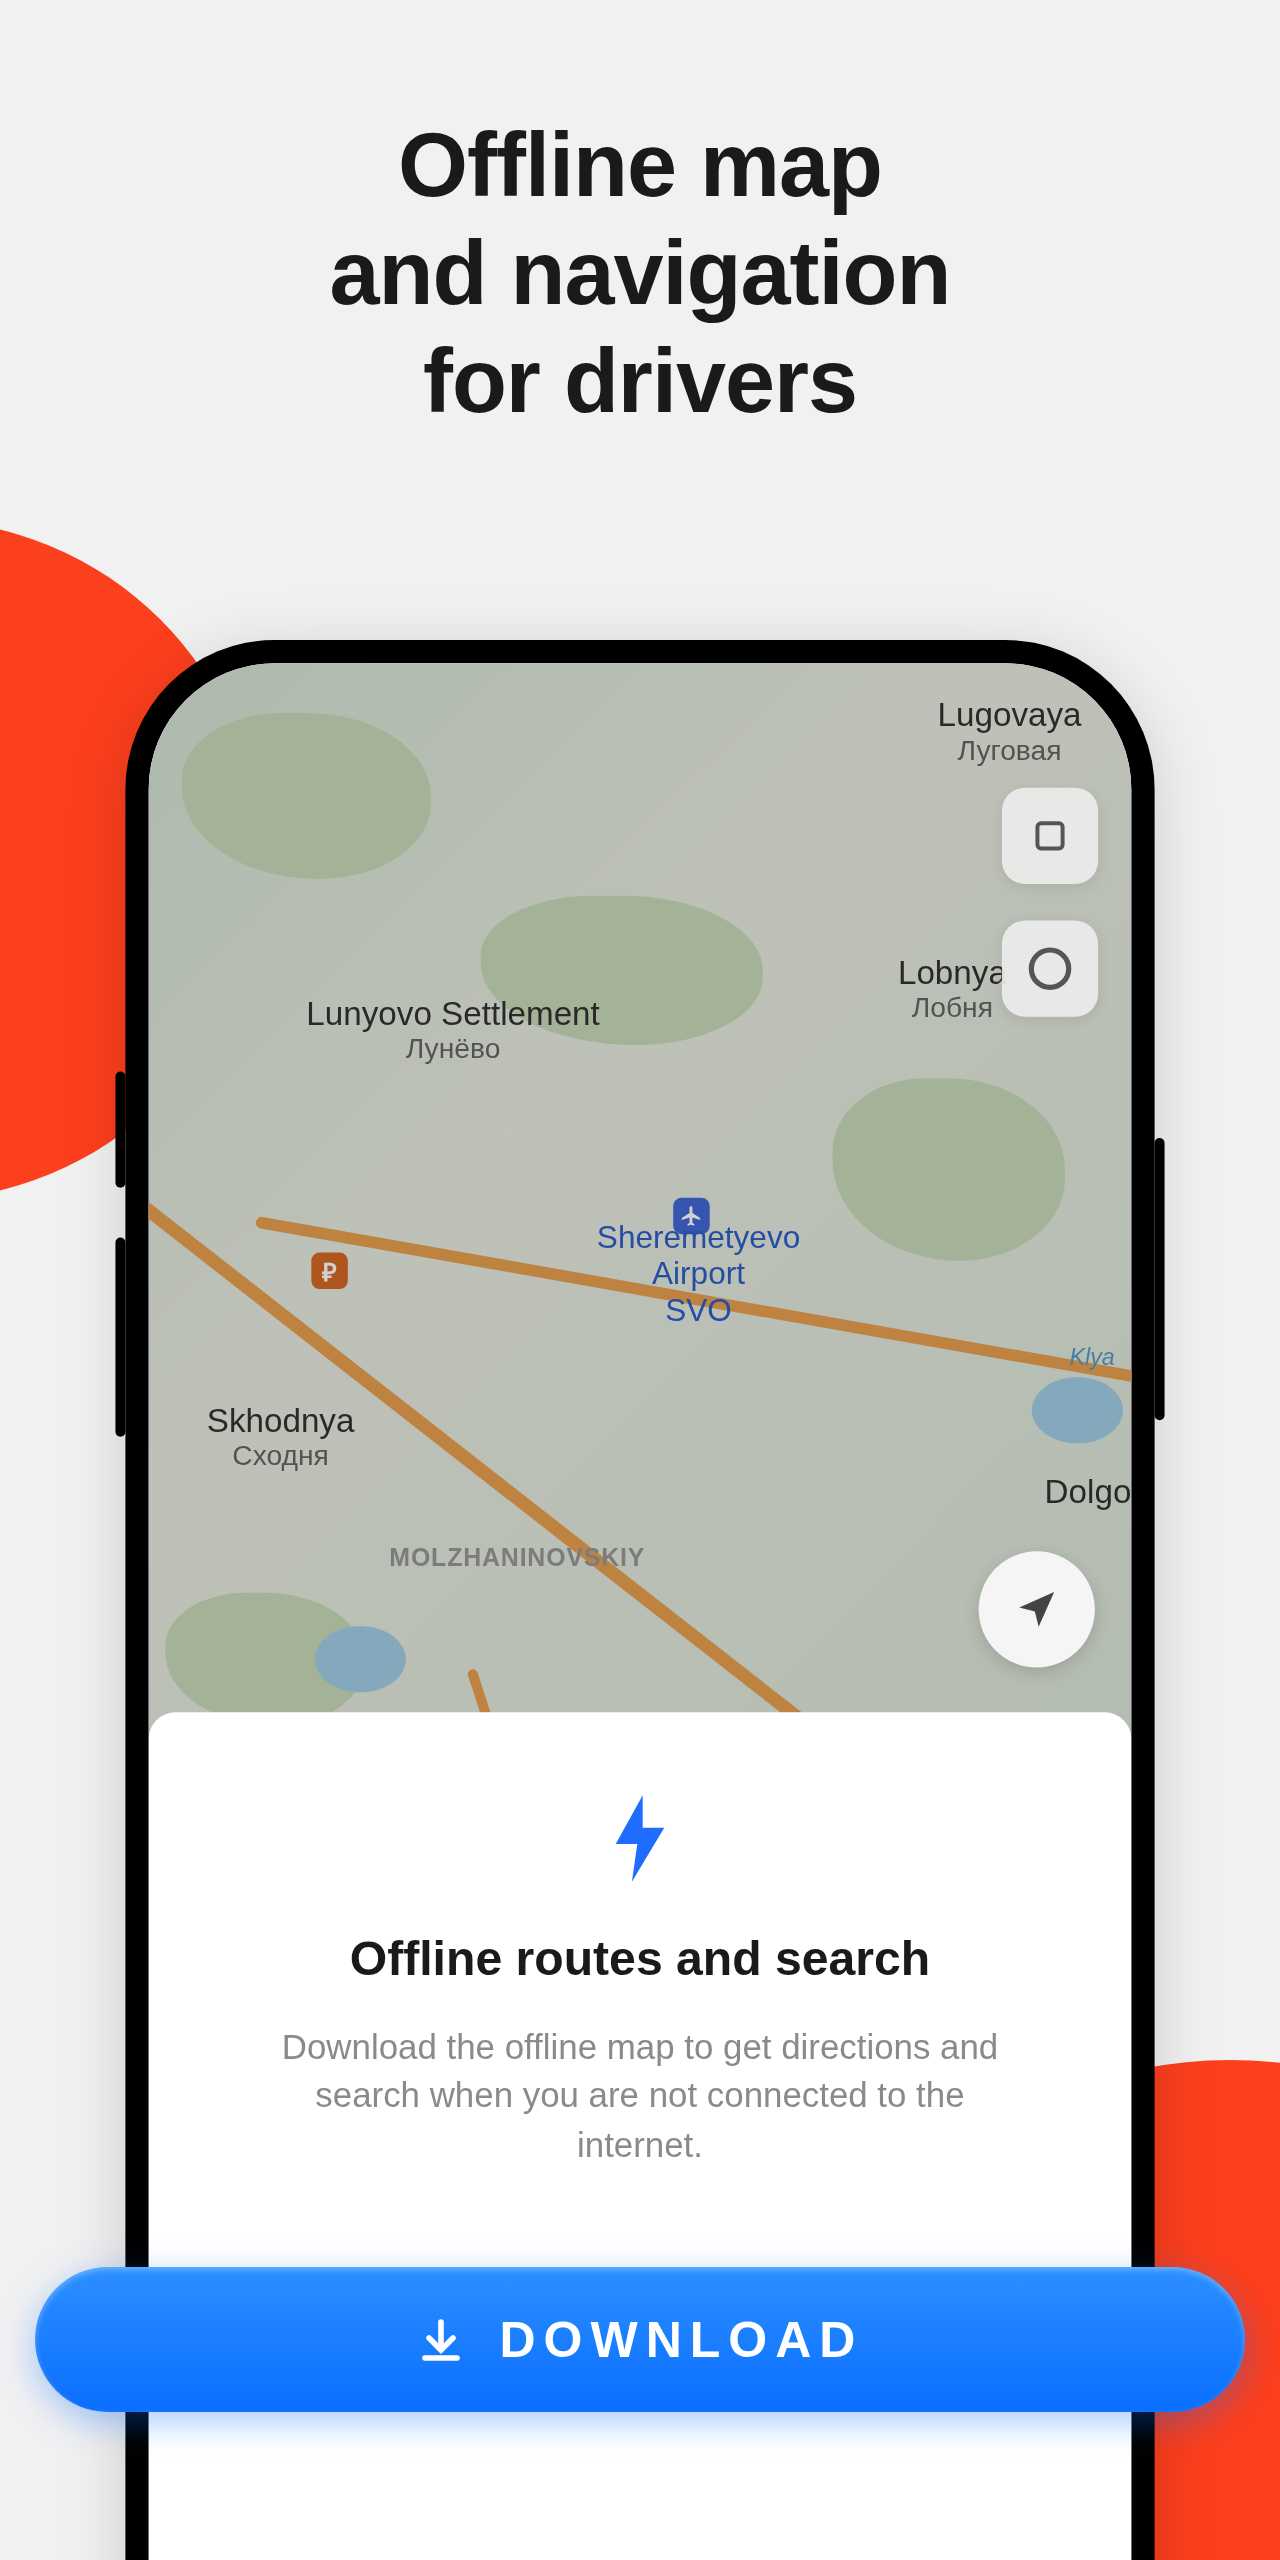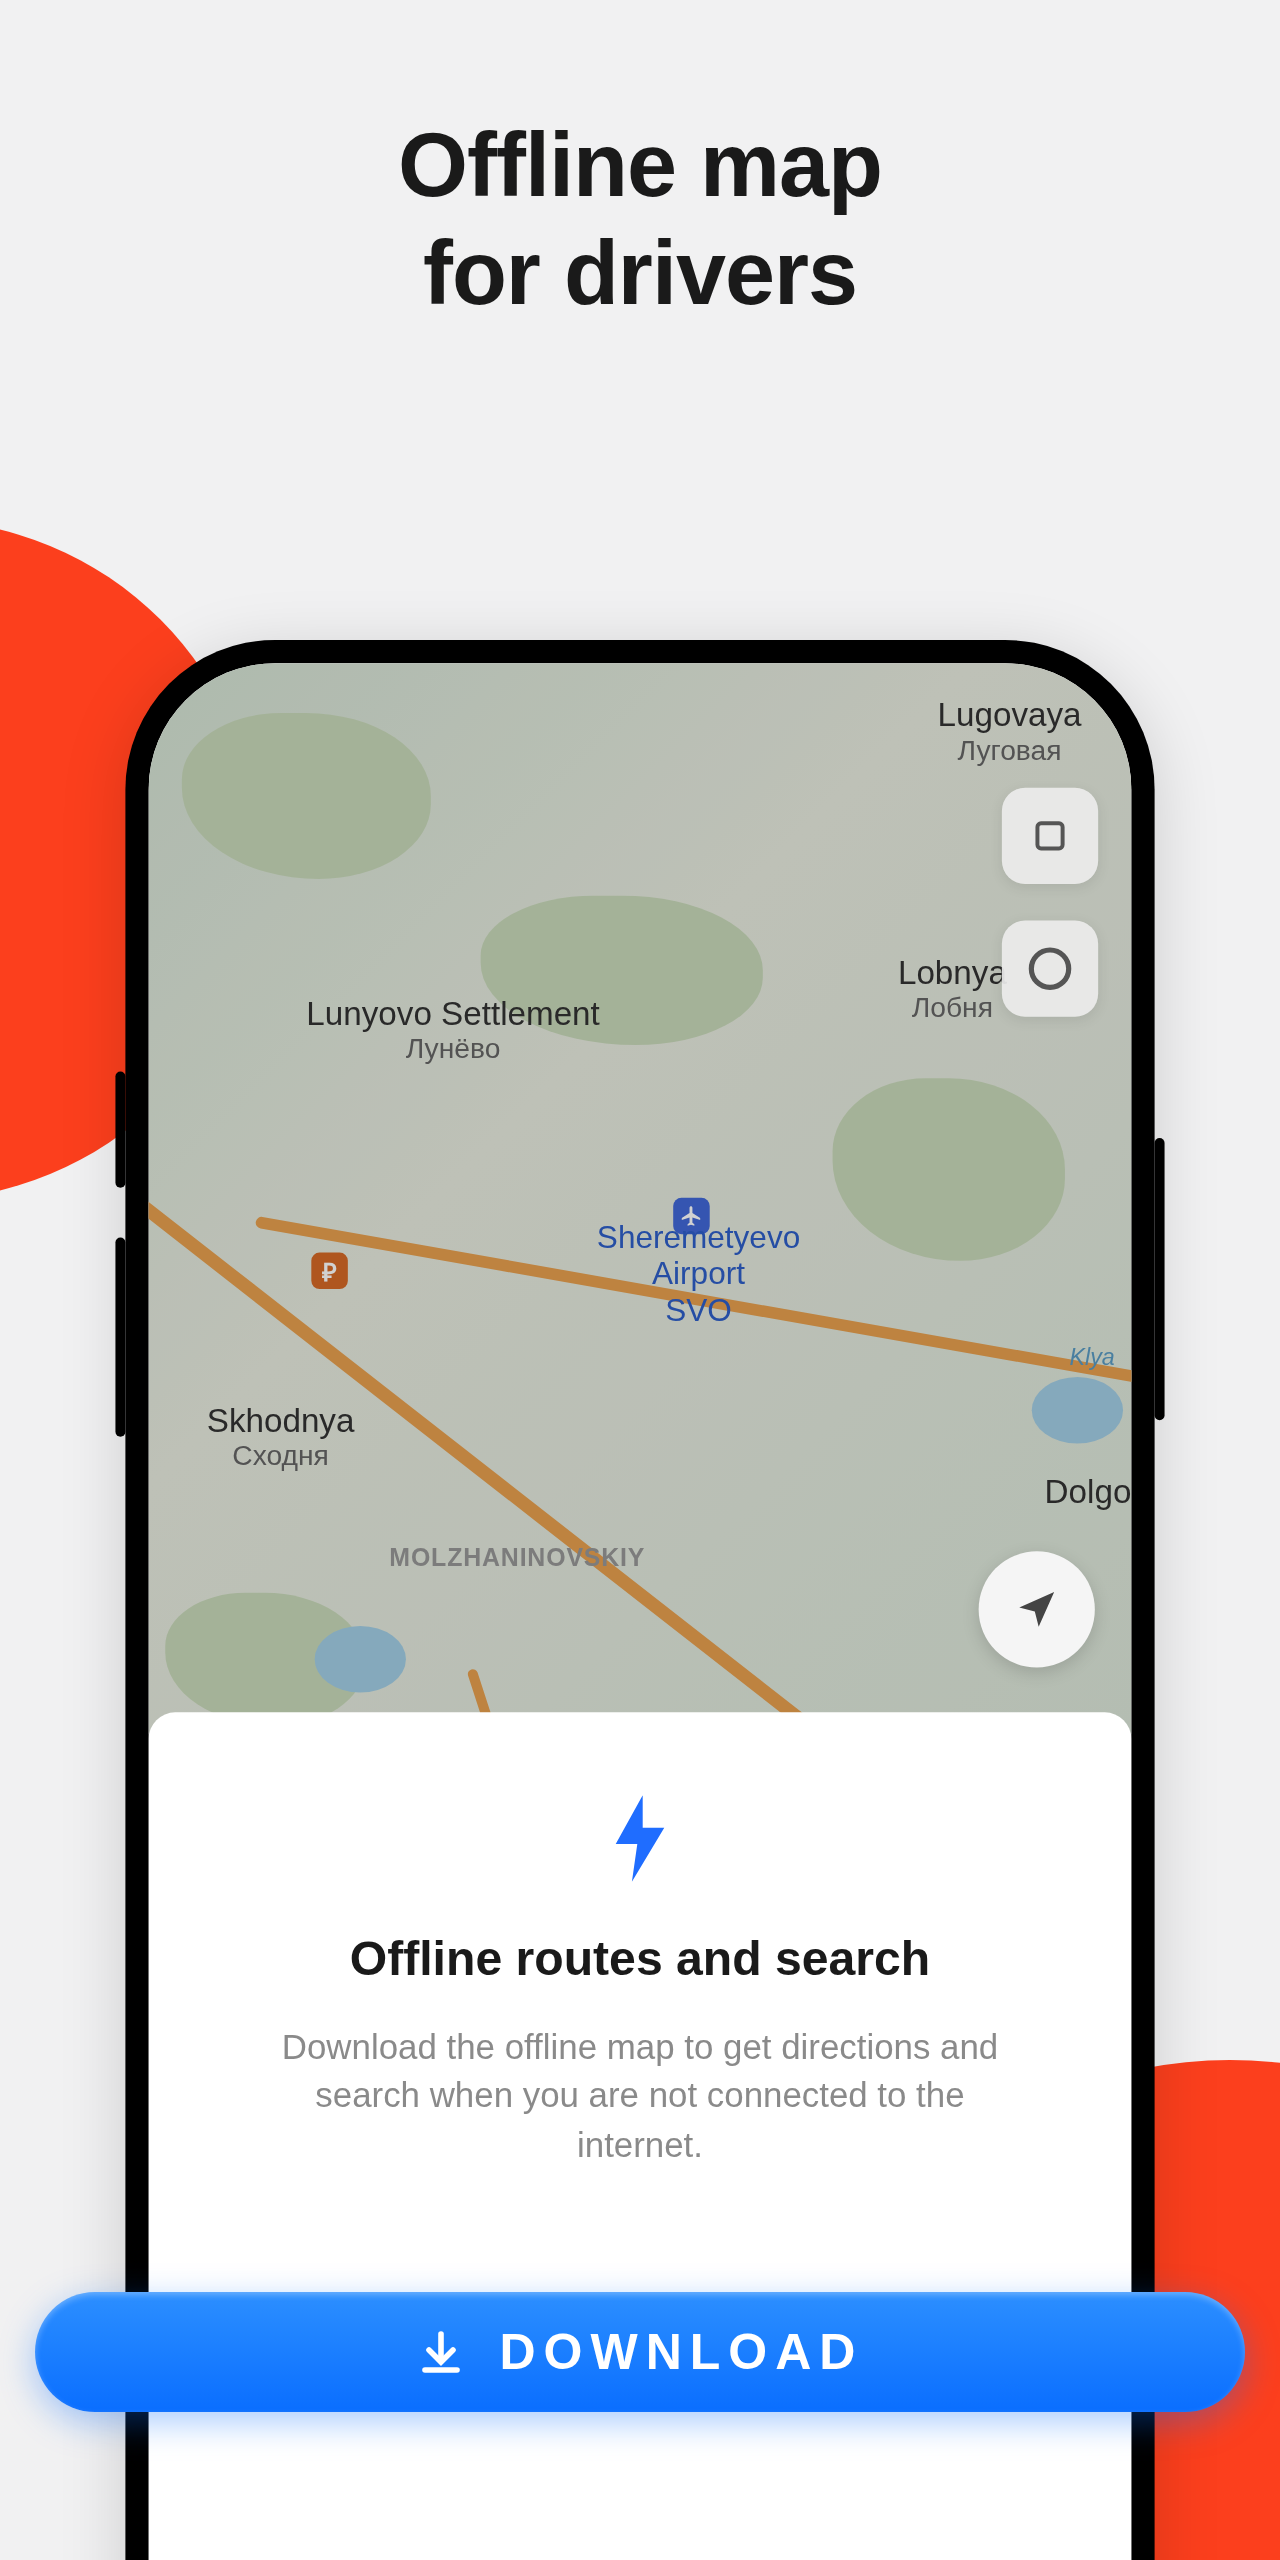--- a/index.html
+++ b/index.html
@@ -279,21 +279,21 @@
       color: #8a8a8a;
       line-height: 1.4;
       padding: 0 20px;
     }
     
     .download-btn {
       position: absolute;
       bottom: 148px;
       left: 35px;
       right: 35px;
-      height: 120px;
+      height: 145px;
       background: linear-gradient(180deg, #2c8fff 0%, #0a6eff 100%);
       border-radius: 80px;
       display: flex;
       align-items: center;
       justify-content: center;
       gap: 35px;
       z-index: 10;
       box-shadow: 0 10px 35px rgba(10,110,255,0.35), inset 0 3px 6px rgba(255,255,255,0.3);
       color: #fff;
       font-size: 50px;
@@ -305,20 +305,21 @@
     .dl-icon {
       display: flex;
       align-items: center;
     }
   </style>
 </head>
 <body>
 
 <div class="headline">
   <div>Offline map</div>
+  <div>and navigation</div>
   <div>for drivers</div>
 </div>
 
 <div class="orange-blob-top"></div>
 <div class="orange-blob-bottom"></div>
 
 <div class="phone">
   <div class="phone-body">
     <div class="side-btn left-1"></div>
     <div class="side-btn left-2"></div>

